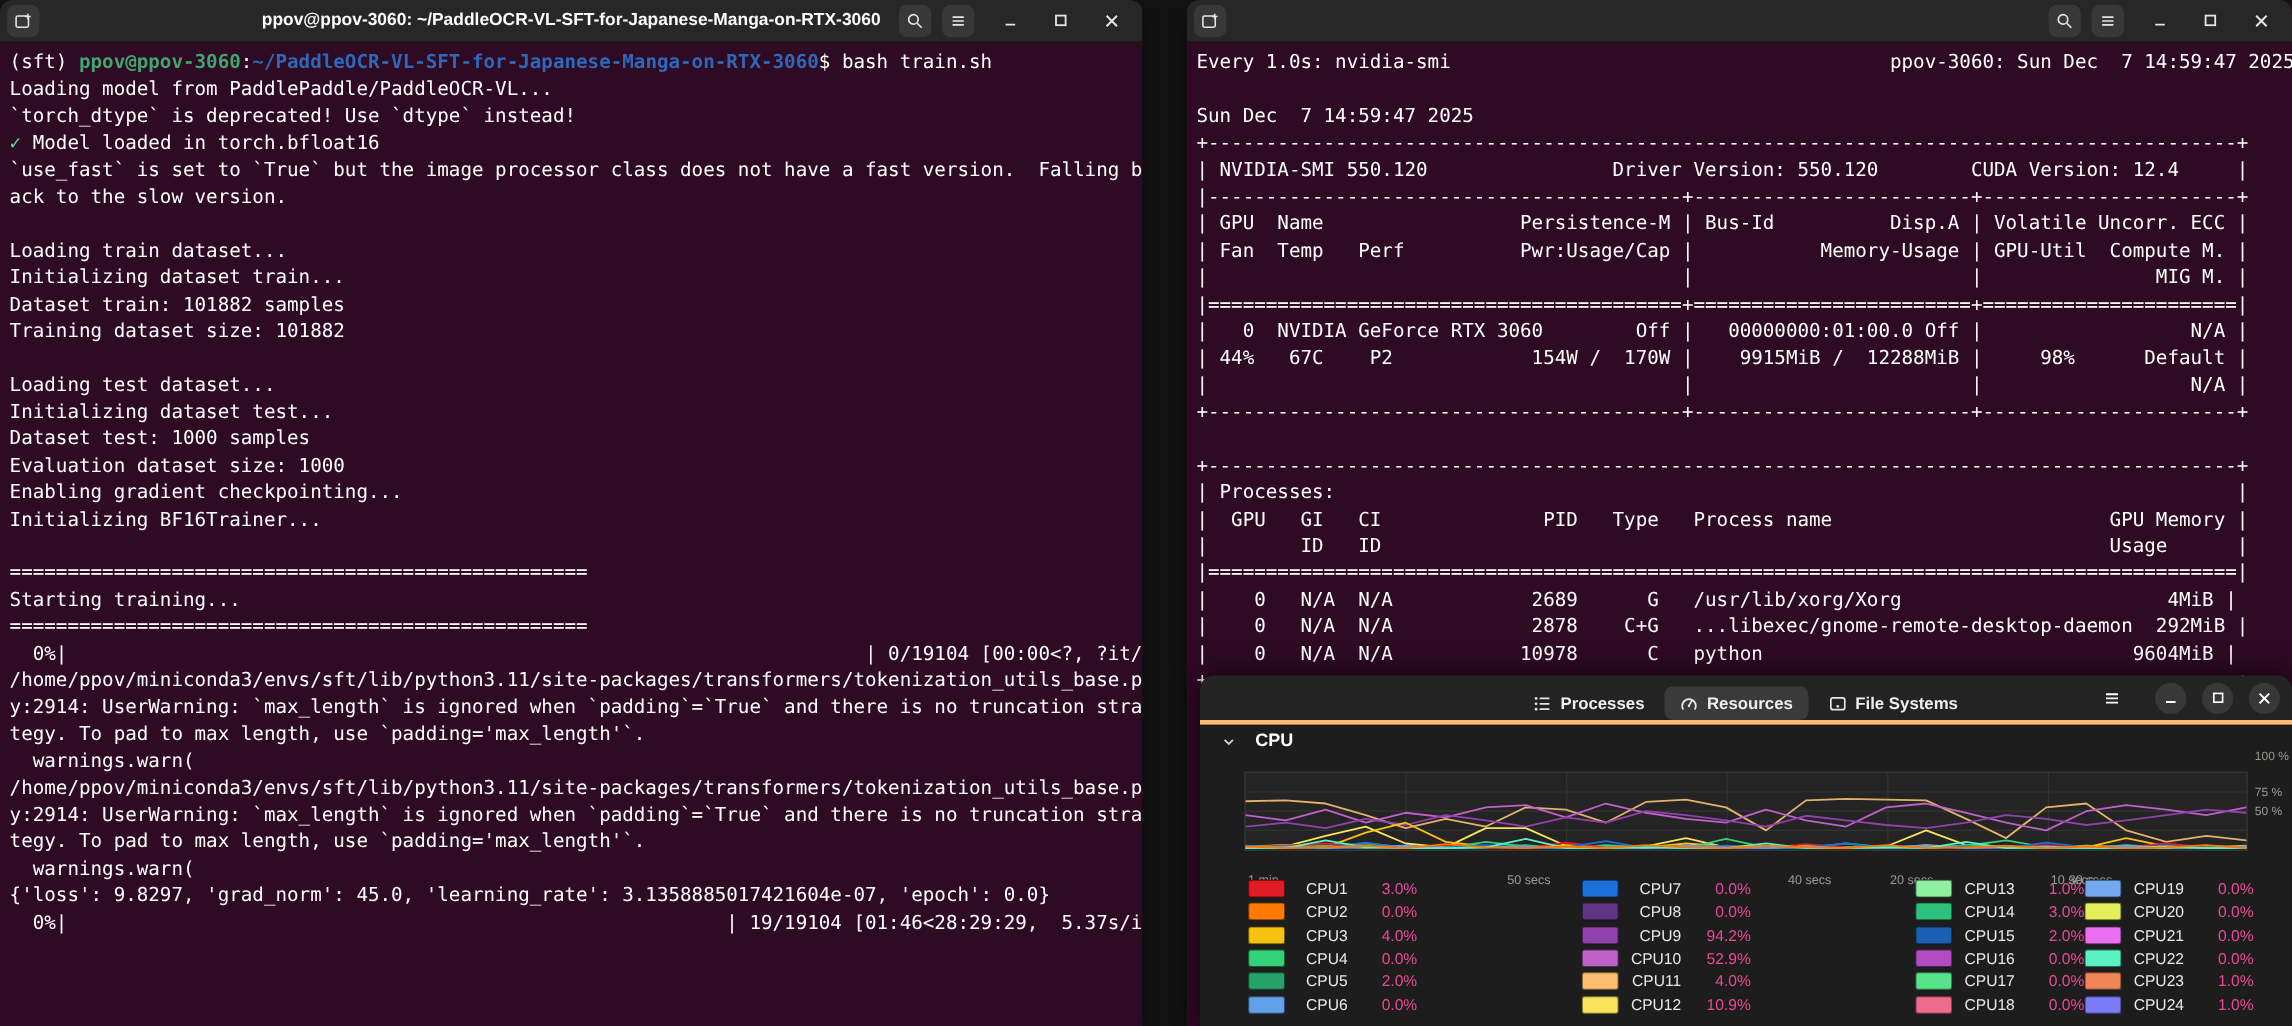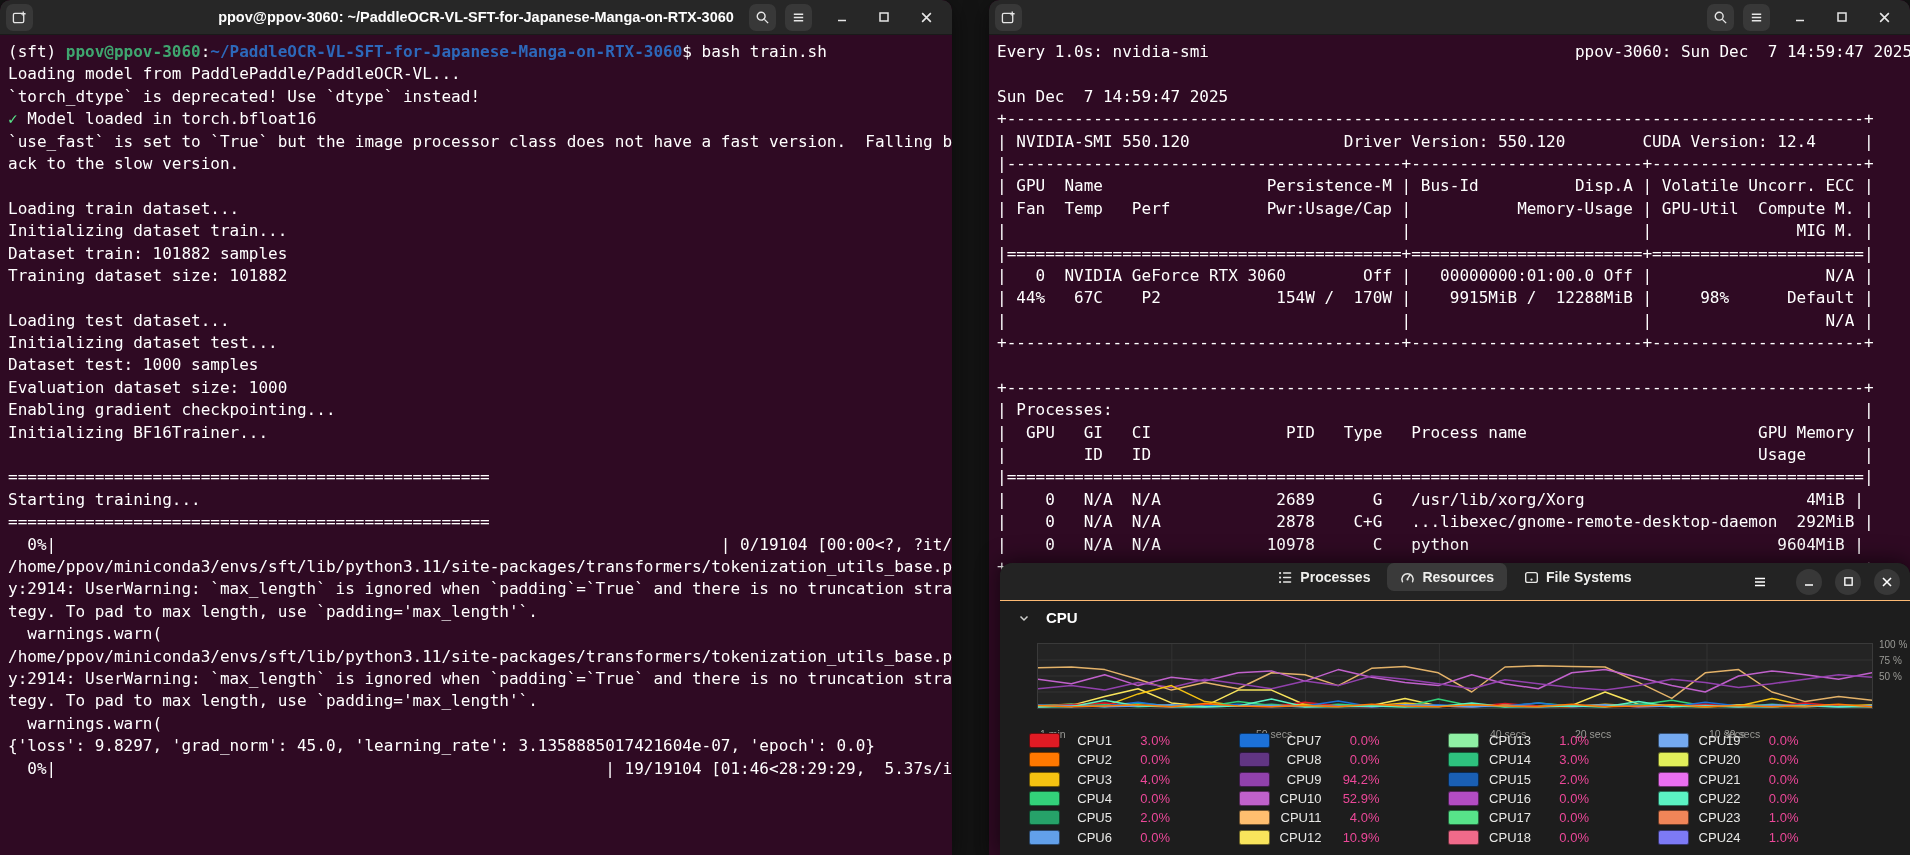--- a/index.html
+++ b/index.html
@@ -15,34 +15,34 @@
   .tb-glyph{width:24px;height:24px;display:flex;align-items:center;justify-content:center;}
   .tb-glyph.sp1{margin-left:9px;}
   .tcontent{padding:6px 0 0 8px;font-family:"DejaVu Sans Mono",monospace;font-size:16px;line-height:22.4px;color:#ffffff;white-space:pre;}
   .tline{height:22.4px;}
 
   #left-terminal{left:0;top:0;width:952px;height:855px;}
   #right-terminal{left:989px;top:0;width:921px;height:855px;}
 
   
   #monitor{position:absolute;left:1000px;top:563px;width:910px;height:292px;background:#1d1d1d;border-radius:12px 12px 0 0;box-shadow:0 -2px 22px rgba(0,0,0,.6);overflow:hidden;}
-  #monitor .headerbar{position:relative;height:37px;background:#232323;border-bottom:1px solid #fdba74;display:flex;align-items:flex-start;justify-content:center;border-radius:12px 12px 0 0;}
+  #monitor .headerbar{position:relative;height:37px;background:#232323;border-bottom:4px solid #fdba74;display:flex;align-items:flex-end;justify-content:center;border-radius:12px 12px 0 0;}
   .tabs{display:flex;align-items:center;gap:4px;}
   .tab{display:flex;align-items:center;gap:7px;color:#eeeeec;font-size:14px;font-weight:600;padding:6px 13px;border-radius:7px;}
   .tab.active{background:#3a3a3a;}
   .hb-right{position:absolute;right:10px;top:0;height:100%;display:flex;align-items:center;gap:13px;}
   .circle-btn{width:26px;height:26px;border-radius:50%;background:#383838;display:flex;align-items:center;justify-content:center;}
   .menu-plain{width:26px;height:26px;display:flex;align-items:center;justify-content:center;margin-right:10px;}
 
   .section-head{position:absolute;left:18px;top:46px;display:flex;align-items:center;gap:16px;color:#ffffff;font-size:15px;font-weight:bold;}
   .graph{position:absolute;left:37px;top:80px;width:836px;height:66px;background:#242424;border:1px solid #3a3a3a;box-sizing:border-box;}
   .ylab{position:absolute;left:879px;color:#9a9a96;font-size:10px;white-space:nowrap;}
   .xlabs{position:absolute;left:37px;top:149px;width:836px;height:14px;}
   .xlab{position:absolute;top:16px;color:#9a9a96;font-size:10.5px;white-space:nowrap;}
-  .legend{position:absolute;left:29px;top:168px;width:838px;display:grid;grid-auto-flow:column;grid-template-rows:repeat(6,19.3px);grid-template-columns:repeat(4,1fr);}
+  .legend{position:absolute;left:40px;top:168px;width:838px;display:grid;grid-auto-flow:column;grid-template-rows:repeat(6,19.3px);grid-template-columns:repeat(2,1fr);}
   .lg-item{display:flex;align-items:center;}
   .lg-item .sw{width:31px;height:15px;border-radius:2.5px;border:1px solid rgba(0,0,0,.55);box-sizing:border-box;flex:none;}
   .lg-item .nm{display:inline-block;width:52px;text-align:right;color:#e8e8e6;font-size:13px;}
   .lg-item .vl{display:inline-block;width:58px;text-align:right;color:#ec4899;font-size:13px;}
 </style>
 </head>
 <body>
 
 <div id="screen">
 
@@ -212,21 +212,21 @@
           <polyline points="0.0,62.1 33.4,60.2 66.7,62.7 100.1,58.9 133.4,62.1 166.8,62.7 200.2,57.6 233.5,61.4 266.9,62.7 300.2,60.2 333.6,62.1 367.0,62.7 400.3,55.0 433.7,62.1 467.0,62.7 500.4,58.9 533.8,62.1 567.1,62.7 600.5,60.8 633.8,56.3 667.2,62.1 700.6,62.7 733.9,60.2 767.3,62.1 800.6,62.7 834.0,61.4" fill="none" stroke="#33d17a" stroke-width="1.5" stroke-linejoin="round" stroke-linecap="round"></polyline>
           <polyline points="0.0,62.7 33.4,62.1 66.7,60.8 100.1,62.7 133.4,61.4 166.8,62.7 200.2,62.1 233.5,60.2 266.9,62.7 300.2,62.1 333.6,61.4 367.0,62.7 400.3,62.1 433.7,60.8 467.0,62.7 500.4,62.1 533.8,61.4 567.1,62.7 600.5,60.2 633.8,62.1 667.2,62.7 700.6,61.4 733.9,62.7 767.3,62.1 800.6,60.8 834.0,62.7" fill="none" stroke="#2ec27e" stroke-width="1.5" stroke-linejoin="round" stroke-linecap="round"></polyline>
           <polyline points="0.0,62.1 33.4,60.8 66.7,58.9 100.1,62.1 133.4,62.7 166.8,60.2 200.2,62.1 233.5,62.7 266.9,58.2 300.2,62.1 333.6,62.7 367.0,60.8 400.3,62.1 433.7,62.7 467.0,59.5 500.4,62.1 533.8,62.7 567.1,61.4 600.5,62.7 633.8,62.1 667.2,60.2 700.6,62.7 733.9,62.1 767.3,58.9 800.6,62.1 834.0,62.7" fill="none" stroke="#e01b24" stroke-width="1.5" stroke-linejoin="round" stroke-linecap="round"></polyline>
           <polyline points="0.0,60.8 33.4,62.7 66.7,62.1 100.1,58.2 133.4,62.7 166.8,62.1 200.2,60.2 233.5,62.7 266.9,62.1 300.2,57.0 333.6,62.7 367.0,62.1 400.3,60.8 433.7,62.7 467.0,62.1 500.4,58.9 533.8,62.7 567.1,62.1 600.5,61.4 633.8,62.7 667.2,58.2 700.6,62.1 733.9,62.7 767.3,60.8 800.6,62.7 834.0,62.1" fill="none" stroke="#1c71d8" stroke-width="1.5" stroke-linejoin="round" stroke-linecap="round"></polyline>
           <polyline points="0.0,62.7 33.4,61.4 66.7,62.7 100.1,62.1 133.4,60.8 166.8,62.7 200.2,62.1 233.5,61.4 266.9,62.7 300.2,62.1 333.6,62.7 367.0,60.8 400.3,62.1 433.7,62.7 467.0,61.4 500.4,62.7 533.8,62.1 567.1,60.8 600.5,62.7 633.8,62.1 667.2,61.4 700.6,62.7 733.9,60.8 767.3,62.1 800.6,62.7 834.0,61.4" fill="none" stroke="#62a0ea" stroke-width="1.5" stroke-linejoin="round" stroke-linecap="round"></polyline>
           <polyline points="0.0,62.7 33.4,62.7 66.7,56.3 100.1,62.1 133.4,62.7 166.8,62.7 200.2,62.1 233.5,55.0 266.9,62.7 300.2,62.7 333.6,62.1 367.0,62.7 400.3,62.7 433.7,58.9 467.0,62.7 500.4,62.7 533.8,62.1 567.1,62.7 600.5,57.6 633.8,62.7 667.2,62.1 700.6,62.7 733.9,62.7 767.3,61.4 800.6,62.7 834.0,62.7" fill="none" stroke="#5bf2c3" stroke-width="1.5" stroke-linejoin="round" stroke-linecap="round"></polyline>
           <polyline points="0.0,61.4 33.4,62.7 66.7,62.1 100.1,60.8 133.4,62.7 166.8,59.5 200.2,62.1 233.5,62.7 266.9,61.4 300.2,62.7 333.6,60.2 367.0,62.1 400.3,62.7 433.7,60.8 467.0,62.1 500.4,62.7 533.8,60.2 567.1,62.7 600.5,62.1 633.8,60.8 667.2,62.7 700.6,61.4 733.9,62.7 767.3,62.1 800.6,60.2 834.0,62.7" fill="none" stroke="#ff7800" stroke-width="1.5" stroke-linejoin="round" stroke-linecap="round"></polyline>
         </svg>
     </div>
 
-    <span class="ylab" style="top:76px">100 %</span>
+    <span class="ylab" style="top:62px">100 %</span>
     <span class="ylab" style="top:92px">75 %</span>
     <span class="ylab" style="top:108px">50 %</span>
 
     <div class="xlabs">
       <span class="xlab" style="left:3px">1 min</span>
       <span class="xlab" style="left:219px">50 secs</span>
       <span class="xlab" style="left:453px">40 secs</span>
       <span class="xlab" style="left:687px">30 secs</span>
       <span class="xlab" style="left: 538px;">20 secs</span>
       <span class="xlab" style="left: 672px;">10 secs</span>

